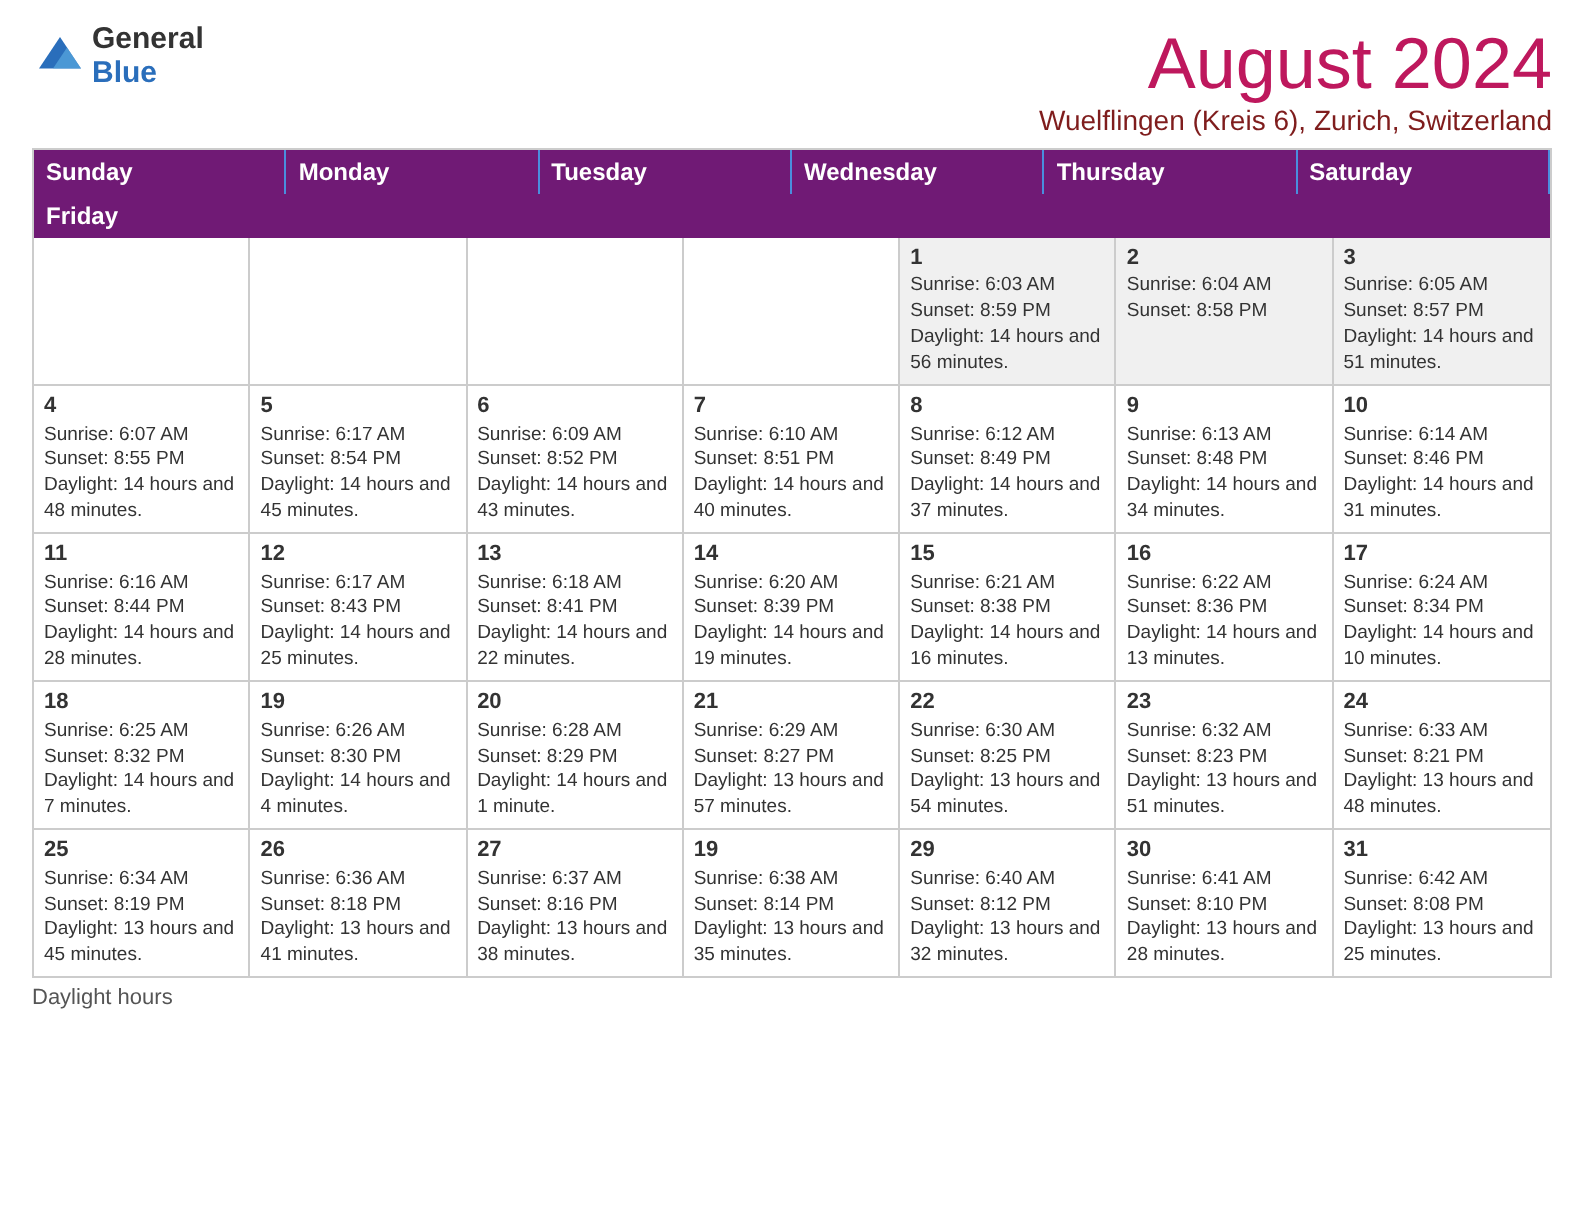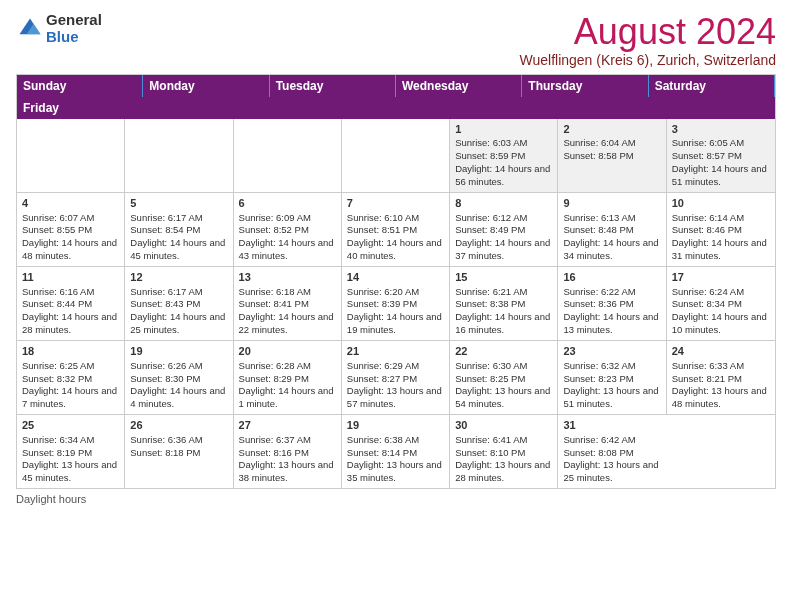--- a/index.html
+++ b/index.html
@@ -179,23 +179,24 @@
           <div class="cal-cell"><span class="day-num">18</span><span>Sunrise: 6:25 AM</span><br><span>Sunset: 8:32 PM</span><br><span>Daylight: 14 hours and 7 minutes.</span></div>
           <div class="cal-cell"><span class="day-num">19</span><span>Sunrise: 6:26 AM</span><br><span>Sunset: 8:30 PM</span><br><span>Daylight: 14 hours and 4 minutes.</span></div>
           <div class="cal-cell"><span class="day-num">20</span><span>Sunrise: 6:28 AM</span><br><span>Sunset: 8:29 PM</span><br><span>Daylight: 14 hours and 1 minute.</span></div>
           <div class="cal-cell"><span class="day-num">21</span><span>Sunrise: 6:29 AM</span><br><span>Sunset: 8:27 PM</span><br><span>Daylight: 13 hours and 57 minutes.</span></div>
           <div class="cal-cell"><span class="day-num">22</span><span>Sunrise: 6:30 AM</span><br><span>Sunset: 8:25 PM</span><br><span>Daylight: 13 hours and 54 minutes.</span></div>
           <div class="cal-cell"><span class="day-num">23</span><span>Sunrise: 6:32 AM</span><br><span>Sunset: 8:23 PM</span><br><span>Daylight: 13 hours and 51 minutes.</span></div>
           <div class="cal-cell"><span class="day-num">24</span><span>Sunrise: 6:33 AM</span><br><span>Sunset: 8:21 PM</span><br><span>Daylight: 13 hours and 48 minutes.</span></div>
         </div>
         <div class="cal-row">
           <div class="cal-cell"><span class="day-num">25</span><span>Sunrise: 6:34 AM</span><br><span>Sunset: 8:19 PM</span><br><span>Daylight: 13 hours and 45 minutes.</span></div>
-          <div class="cal-cell"><span class="day-num">26</span><span>Sunrise: 6:36 AM</span><br><span>Sunset: 8:18 PM</span><br></div>
+          <div class="cal-cell"><span class="day-num">26</span><span>Sunrise: 6:36 AM</span><br><span>Sunset: 8:18 PM</span><br><span>Daylight: 13 hours and 41 minutes.</span></div>
           <div class="cal-cell"><span class="day-num">27</span><span>Sunrise: 6:37 AM</span><br><span>Sunset: 8:16 PM</span><br><span>Daylight: 13 hours and 38 minutes.</span></div>
           <div class="cal-cell"><span class="day-num">19</span><span>Sunrise: 6:38 AM</span><br><span>Sunset: 8:14 PM</span><br><span>Daylight: 13 hours and 35 minutes.</span></div>
+          <div class="cal-cell"><span class="day-num">29</span><span>Sunrise: 6:40 AM</span><br><span>Sunset: 8:12 PM</span><br><span>Daylight: 13 hours and 32 minutes.</span></div>
           <div class="cal-cell"><span class="day-num">30</span><span>Sunrise: 6:41 AM</span><br><span>Sunset: 8:10 PM</span><br><span>Daylight: 13 hours and 28 minutes.</span></div>
           <div class="cal-cell"><span class="day-num">31</span><span>Sunrise: 6:42 AM</span><br><span>Sunset: 8:08 PM</span><br><span>Daylight: 13 hours and 25 minutes.</span></div>
         </div>
       </div>
   </div>
 
   <div class="footer-note">Daylight hours</div>
 </div>
 
 </body></html>

